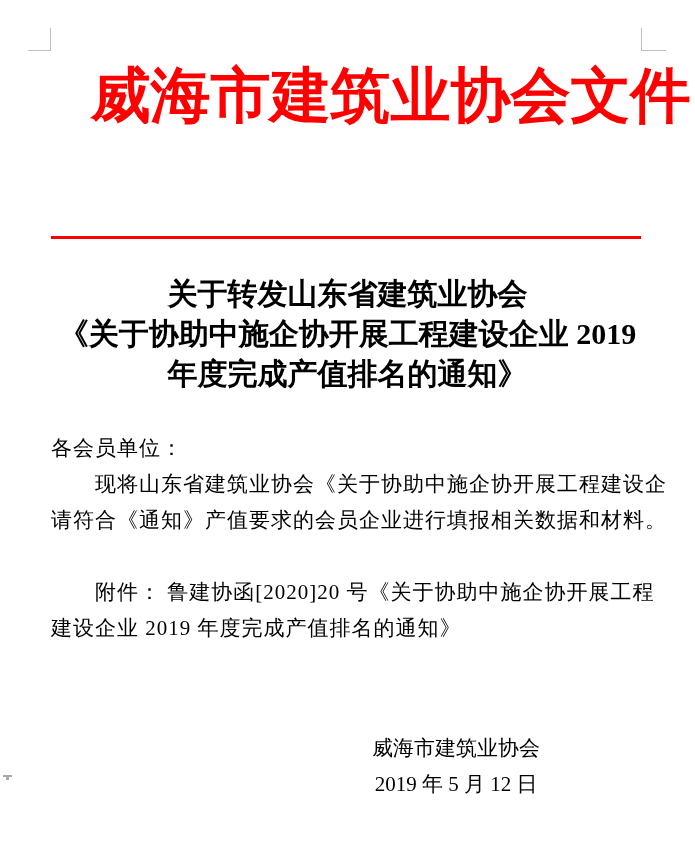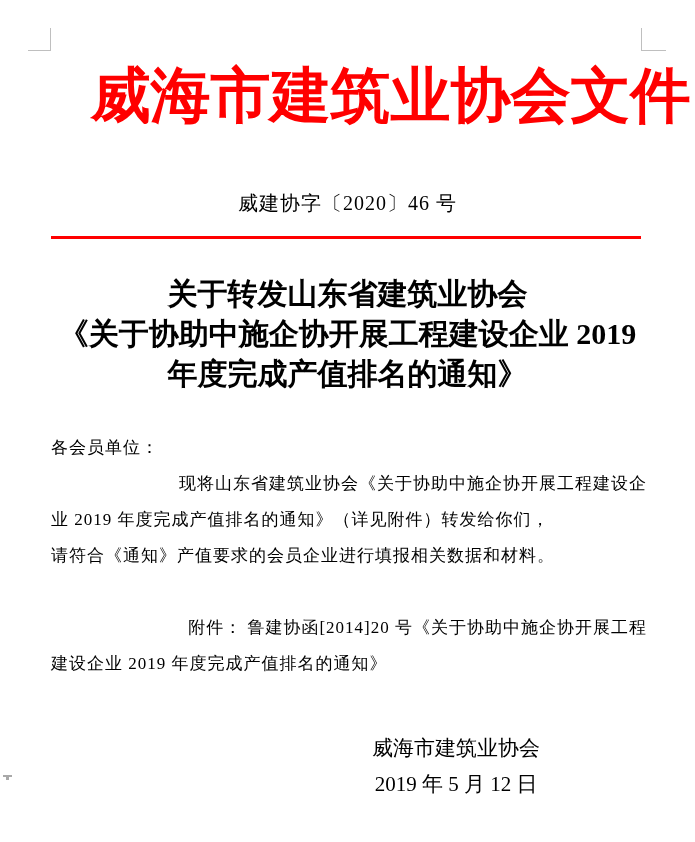--- a/index.html
+++ b/index.html
@@ -39,21 +39,21 @@
     position:absolute;left:51px;top:236px;width:590px;height:3px;
     background:var(--accent-red);
   }
   .doc-title{
     position:absolute;left:0;top:274px;width:695px;
     text-align:center;font-size:30px;font-weight:bold;
     line-height:40px;white-space:nowrap;
   }
   .body-block{
     position:absolute;left:51px;top:430px;width:596px;
-    font-size:17px;line-height:36px;
+    font-size:21px;line-height:36px;
     letter-spacing:1px;
   }
   .body-line{white-space:nowrap;}
   .indent{text-indent:44px;text-align:right;}
   .spacer-line{height:36px;}
   .signature-block{
     position:absolute;left:352px;top:730px;width:184px;
     font-size:21px;line-height:36px;text-align:center;
     white-space:nowrap;
     margin-left:12px;
@@ -65,37 +65,35 @@
 </head>
 <body>
 
 <div class="page">
 
   <div class="crop tl"></div>
   <div class="crop tr"></div>
 
   <div class="org-title">威海市建筑业协会文件</div>
 
-  <div class="doc-number">威建协字〔2020〕46 号</div>
 
   <div class="red-rule"></div>
 
   <div class="doc-title">
     <div>关于转发山东省建筑业协会</div>
     <div>《关于协助中施企协开展工程建设企业 2019</div>
     <div>年度完成产值排名的通知》</div>
   </div>
 
   <div class="body-block">
     <div class="body-line">各会员单位：</div>
     <div class="body-line indent">现将山东省建筑业协会《关于协助中施企协开展工程建设企</div>
-    <div class="body-line">业 2019 年度完成产值排名的通知》（详见附件）转发给你们，</div>
     <div class="body-line">请符合《通知》产值要求的会员企业进行填报相关数据和材料。</div>
     <div class="spacer-line"></div>
-    <div class="body-line indent">附件： 鲁建协函[2014]20 号《关于协助中施企协开展工程</div>
+    <div class="body-line indent">附件： 鲁建协函[2020]20 号《关于协助中施企协开展工程</div>
     <div class="body-line">建设企业 2019 年度完成产值排名的通知》</div>
   </div>
 
   <div class="signature-block">
     <div>威海市建筑业协会</div>
     <div>2019 年 5 月 12 日</div>
   </div>
 
   <div class="ws-mark"></div>
 

